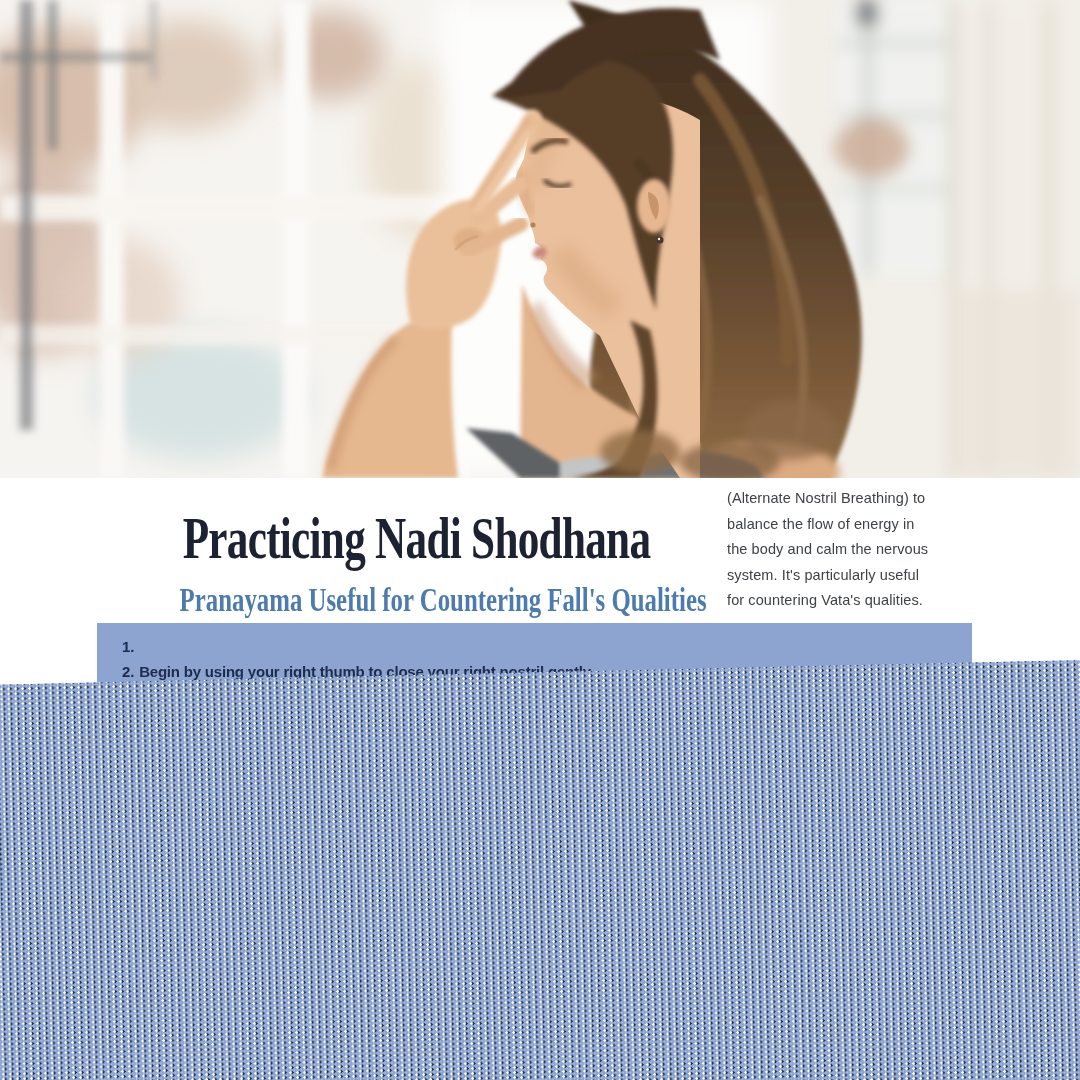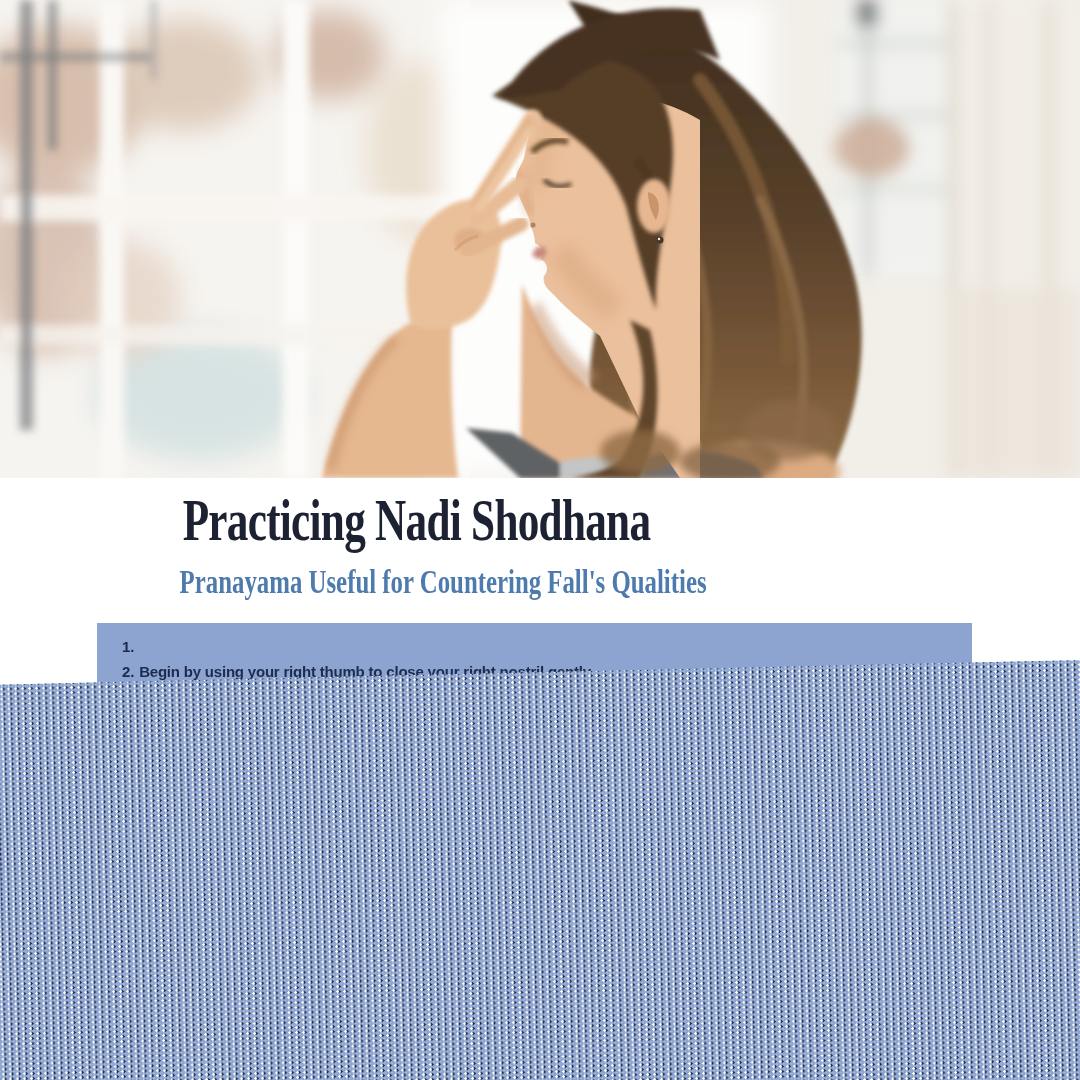--- a/index.html
+++ b/index.html
@@ -4,21 +4,21 @@
 <style>
   html,body{margin:0;padding:0;background:#888;}
   .canvas{
     position:relative;width:1080px;height:1080px;margin:0 auto;
     background:#ffffff;overflow:hidden;
     font-family:"Liberation Sans",sans-serif;
   }
   
   .photo-wrap{position:absolute;left:0;top:0;width:1080px;height:478px;overflow:hidden;}
   
-  .title-block{position:absolute;left:97px;top:480px;width:612px;text-align:right;}
+  .title-block{position:absolute;left:97px;top:498px;width:612px;text-align:right;}
   .title-block h1{
     margin:10px 0 0;
     font-family:"Liberation Serif",serif;font-weight:700;
     font-size:60px;line-height:1;letter-spacing:-1px;
     color:#1D2232;transform:scaleX(.72);transform-origin:50% 50%;
     white-space:nowrap;
   }
   .subtitle{
     margin-top:15px;
     font-family:"Liberation Serif",serif;font-weight:700;
@@ -204,20 +204,25 @@
         <circle cx="532" cy="122" r="8" fill="#D7A67C" opacity=".35" filter="url(#b4)"></circle>
       </g>
     </svg>
   </div>
 
   <div class="title-block">
     <h1>Practicing Nadi Shodhana</h1>
     <div class="subtitle">Pranayama Useful for Countering Fall's Qualities</div>
   </div>
 
+  <div class="intro">(Alternate Nostril Breathing) to
+balance the flow of energy in
+the body and calm the nervous
+system. It's particularly useful
+for countering Vata's qualities.</div>
 
   <div class="steps-panel">
     <ol class="steps">
         <li class="step">
         <span class="step-num">1.</span>
       </li>
         <li class="step">
         <span class="step-num">2.</span>
         <span class="step-text">Begin by using your right thumb to close your right nostril gently.</span>
       </li>

